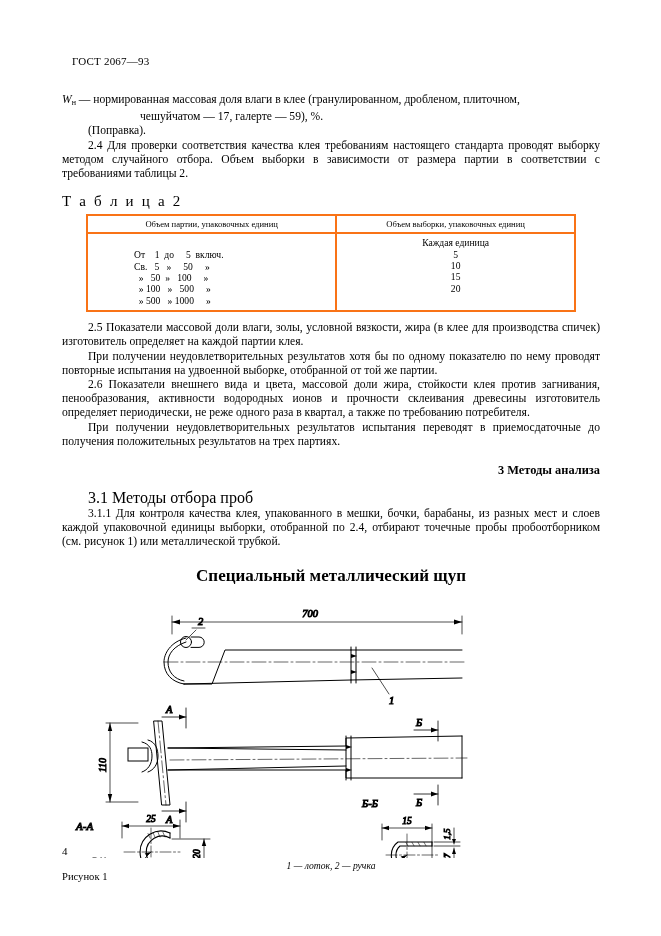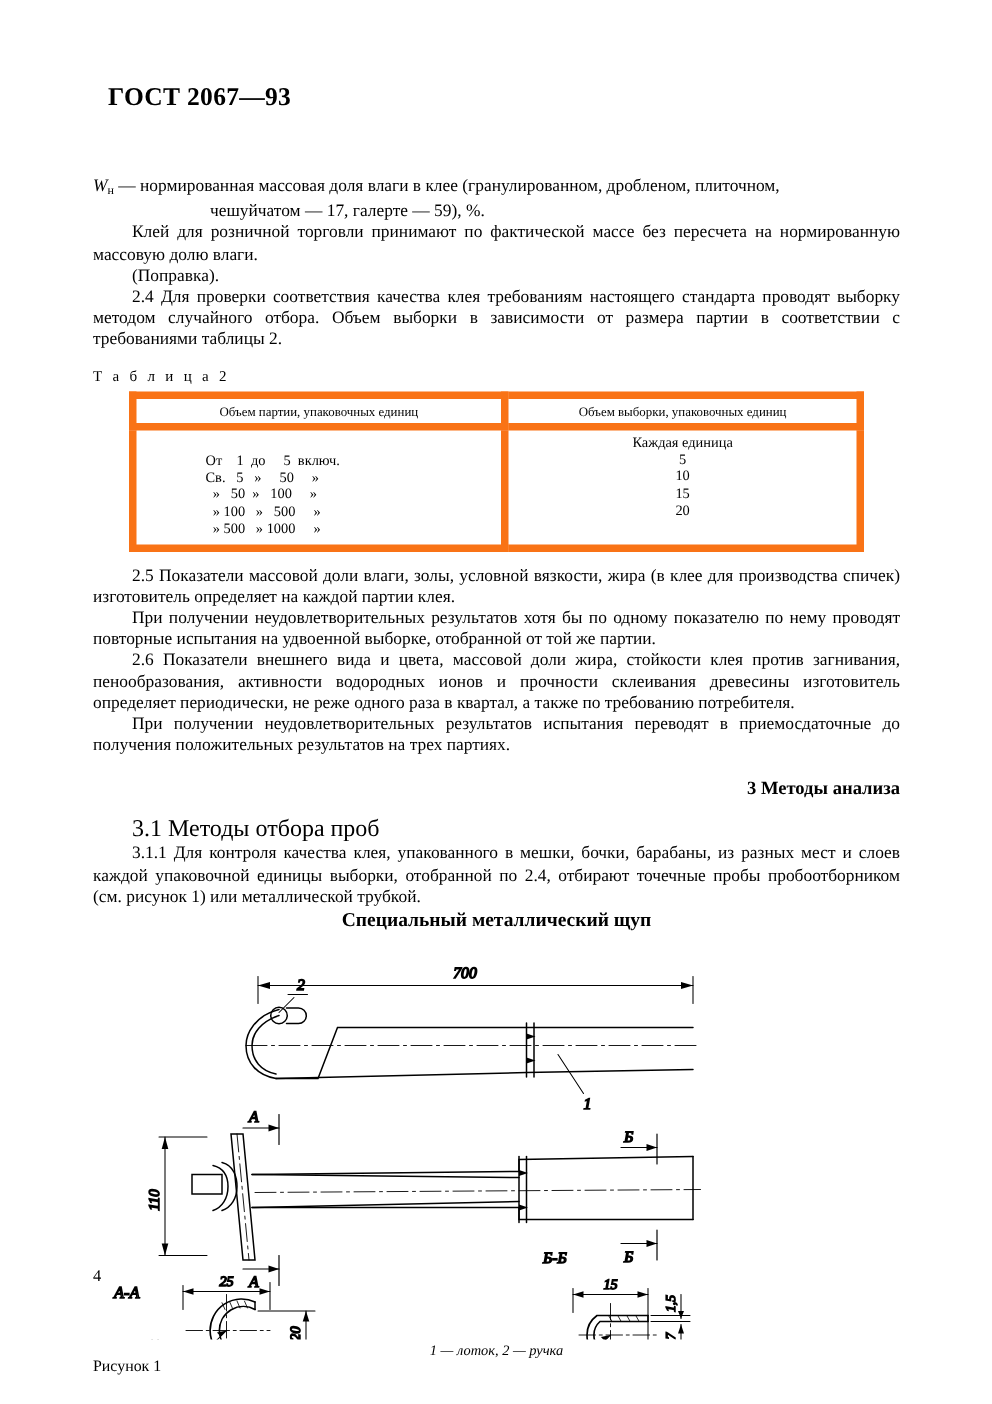--- a/index.html
+++ b/index.html
@@ -20,24 +20,24 @@
     padding: 0;
   }
   .content {
     position: absolute;
     left: 62px;
     top: 55px;
     width: 538px;
   }
 
   .gost-header {
-    font-weight: bold;
-    font-size: 17px;
+    font-weight: normal;
+    font-size: 11px;
     letter-spacing: 0.2px;
-    margin: 0 0 42px 10px;
+    margin: 0 0 26px 10px;
   }
 
   p.body-text {
     margin: 0;
     font-size: 11.6px;
     line-height: 14.2px;
     text-align: justify;
     text-indent: 26px;
     hyphens: manual;
   }
@@ -61,33 +61,33 @@
 
   .popravka {
     margin: 0;
     font-size: 11.6px;
     line-height: 14.2px;
     font-weight: normal;
     text-indent: 26px;
   }
 
   .table-caption {
-    font-size: 10px;
+    font-size: 15px;
     letter-spacing: 2.2px;
     margin: 12px 0 4px 0;
   }
 
   table.t2 {
     border-collapse: collapse;
     width: 490px;
     margin-left: 24px;
     font-size: 9.2px;
   }
   table.t2 th, table.t2 td {
-    border: 5px solid #f97316;
+    border: 2px solid #f97316;
     padding: 0;
   }
   table.t2 th {
     font-weight: normal;
     text-align: center;
     padding: 3px 0 3px 0;
     font-size: 8.6px;
   }
   table.t2 td.left-col { padding: 15px 0 4px 0; vertical-align: top; }
   table.t2 td.right-col { padding: 3px 0 4px 0; vertical-align: top; text-align: center; }
@@ -103,22 +103,22 @@
   }
   h3.subsect {
     font-size: 16px;
     font-weight: normal;
     margin: 11px 0 0 26px;
   }
 
   .fig-title {
     text-align: center;
     font-weight: bold;
-    font-size: 13px;
-    margin-top: 0;
+    font-size: 17px;
+    margin-top: 16px;
   }
 
   .figure-wrap {
     position: relative;
     width: 538px;
     height: 268px;
     margin-top: 4px;
   }
   .fig-caption {
     text-align: center;
@@ -145,21 +145,20 @@
 
   <div class="content">
 
     <div class="gost-header">ГОСТ 2067—93</div>
 
     <p class="def-line">
       <span class="ital">W</span><span class="sub">н</span><span> — </span><span>нормированная массовая доля влаги в клее (гранулированном, дробленом, плиточном,</span>
     </p>
     <p class="def-cont">чешуйчатом — 17, галерте — 59), %.</p>
 
-    <p class="body-text">Клей для розничной торговли принимают по фактической массе без пересчета на нормированную массовую долю влаги.</p>
 
     <p class="popravka">(Поправка).</p>
 
     <p class="body-text">2.4  Для проверки соответствия качества клея требованиям настоящего стандарта проводят выборку методом случайного отбора. Объем выборки в зависимости от размера партии в соответствии с требованиями таблицы 2.</p>
 
     <div class="table-caption">Т а б л и ц а 2</div>
 
     <table class="t2">
       <thead>
         <tr>

